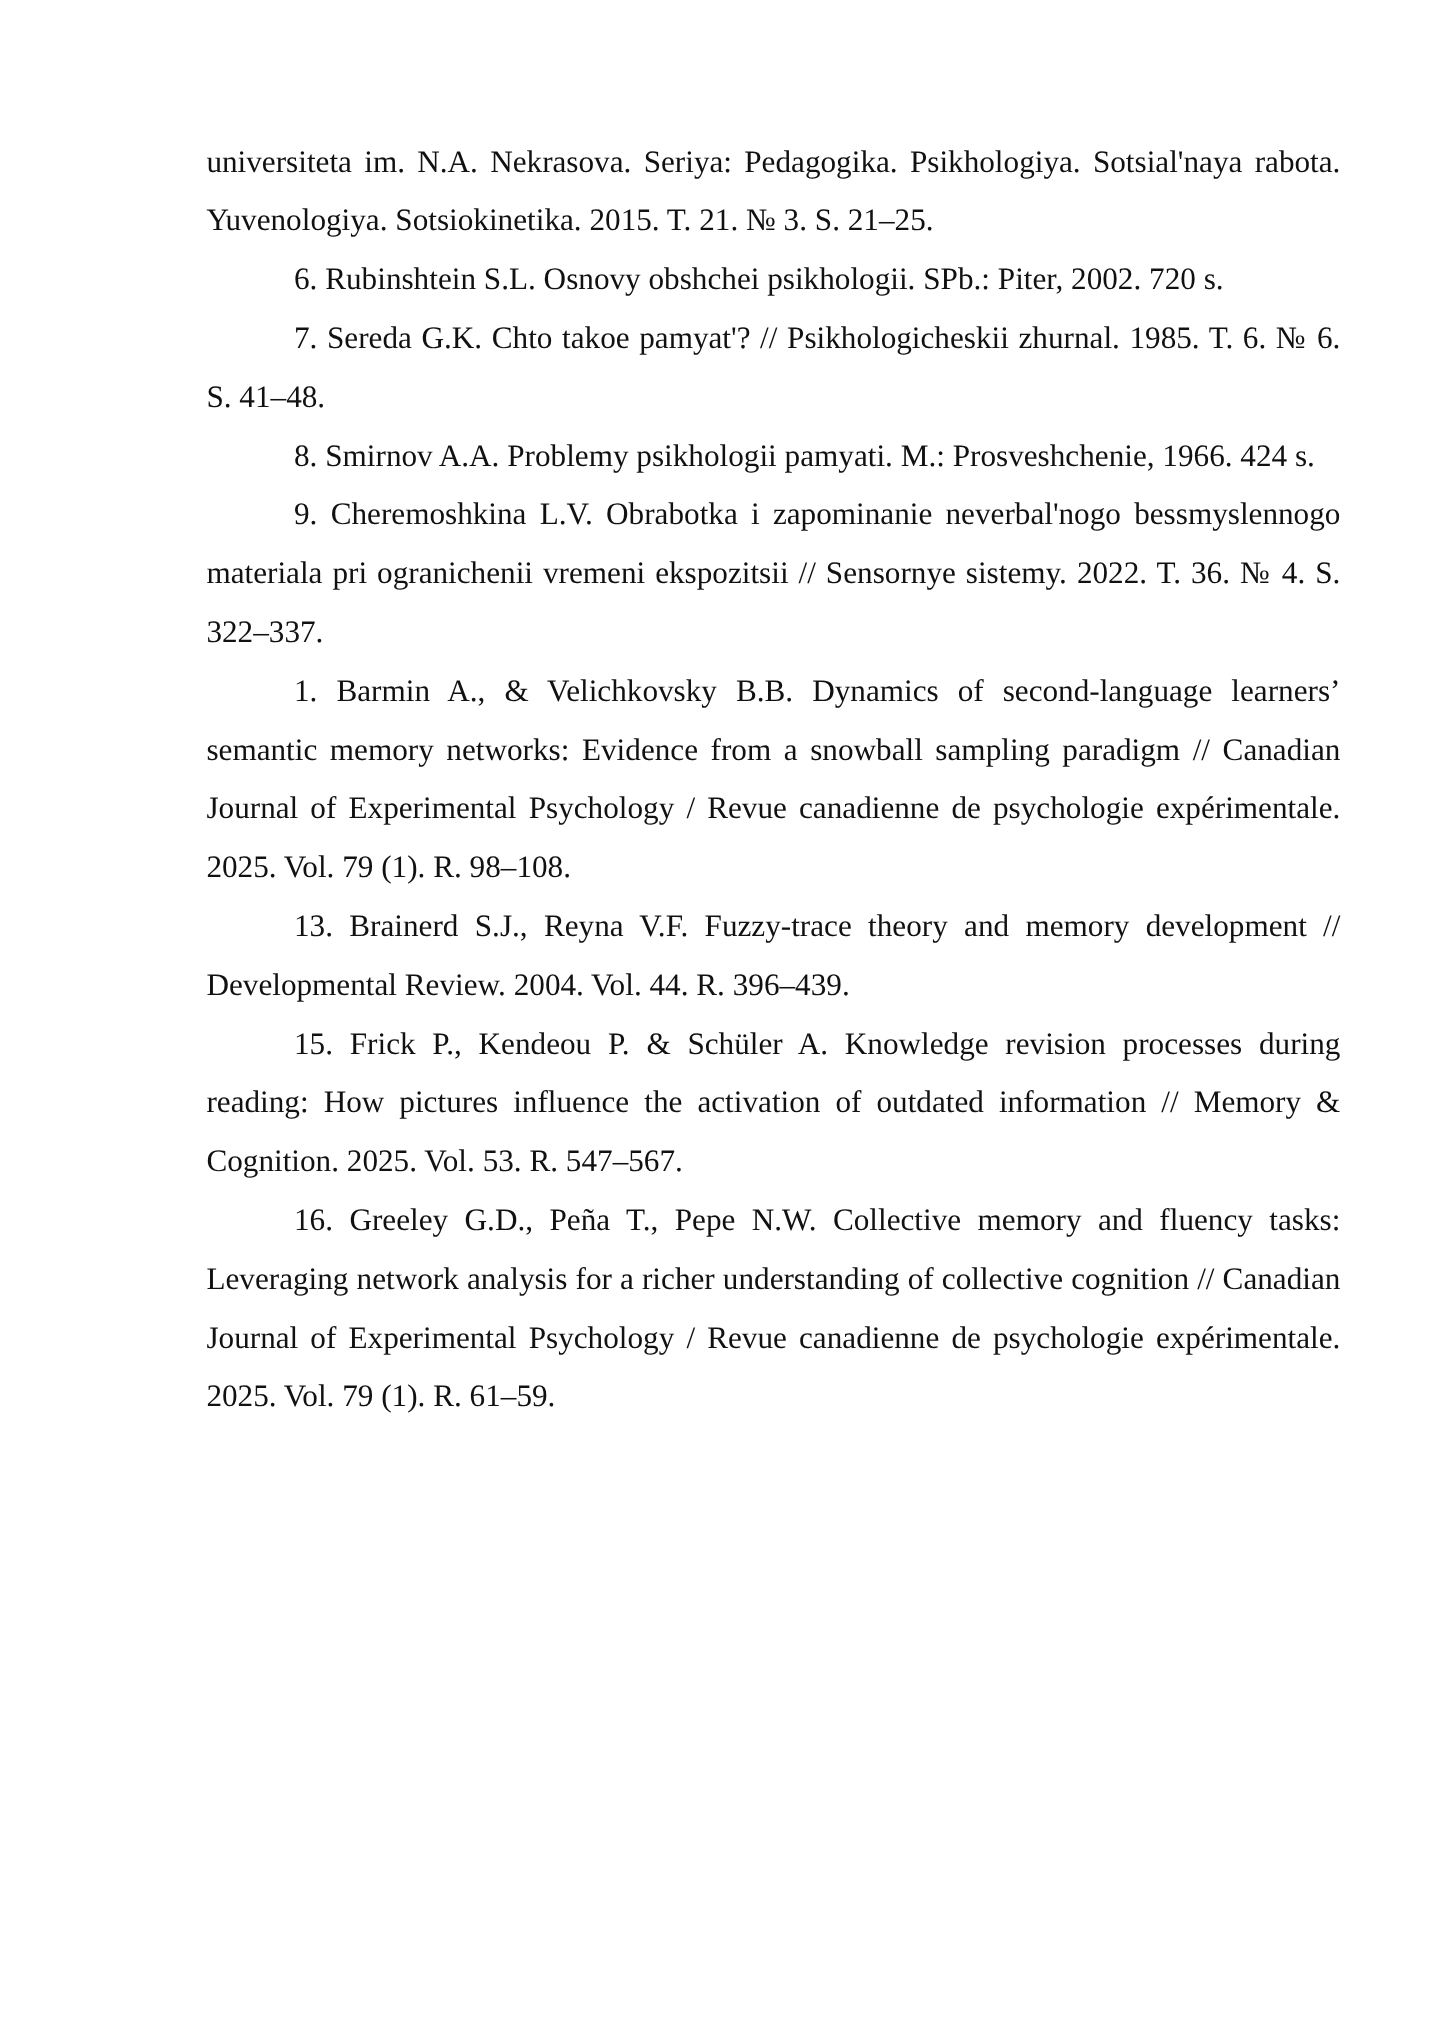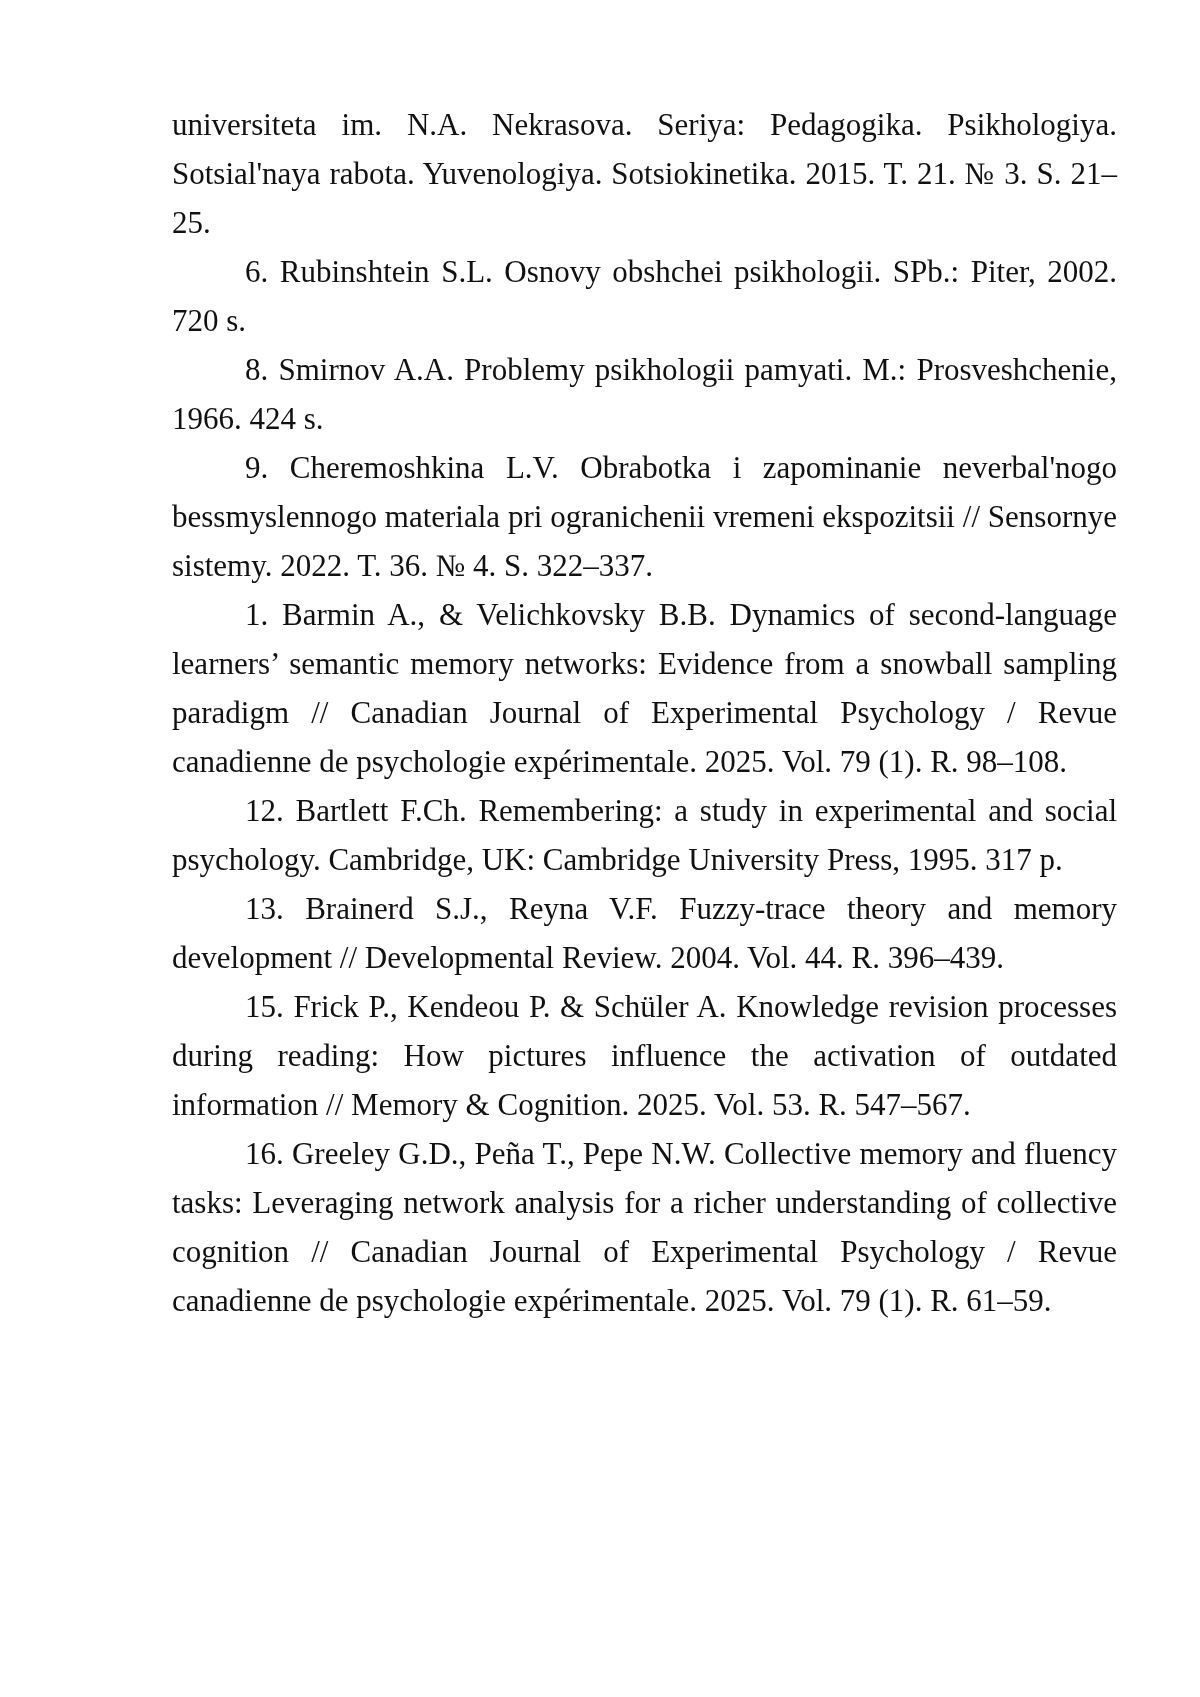--- a/index.html
+++ b/index.html
@@ -1,40 +1,40 @@
 <!DOCTYPE html>
 <html><head>
 <meta charset="utf-8">
 <style>
   html, body { margin: 0; padding: 0; background: #ffffff; }
   body { width: 1200px; height: 1697px; position: relative; overflow: hidden; }
   .page {
     position: absolute;
     left: 172px;
-    top: 100px;
+    top: 110px;
     width: 945px;
     font-family: "Liberation Serif", serif;
-    font-size: 31px;
+    font-size: 26px;
     color: #111111;
   }
   .ref {
     margin: 0;
     line-height: 49px;
     text-align: justify;
     text-indent: 73px;
   }
   .ref.cont { text-indent: 0; }
 </style>
 </head>
 <body>
 
 <div class="page">
   <p class="ref cont">universiteta im. N.A. Nekrasova. Seriya: Pedagogika. Psikhologiya. Sotsial'naya rabota. Yuvenologiya. Sotsiokinetika. 2015. T. 21. № 3. S. 21–25.</p>
 
   <p class="ref"><span>6.</span> <span>Rubinshtein S.L. Osnovy obshchei psikhologii. SPb.: Piter, 2002. 720 s.</span></p>
+  <p class="ref"><span>7.</span> <span>Sereda G.K. Chto takoe pamyat'? // Psikhologicheskii zhurnal. 1985. T. 6. № 6. S. 41–48.</span></p>
   <p class="ref"><span>8.</span> <span>Smirnov A.A. Problemy psikhologii pamyati. M.: Prosveshchenie, 1966. 424 s.</span></p>
   <p class="ref"><span>9.</span> <span>Cheremoshkina L.V. Obrabotka i zapominanie neverbal'nogo bessmyslennogo materiala pri ogranichenii vremeni ekspozitsii // Sensornye sistemy. 2022. T. 36. № 4. S. 322–337.</span></p>
   <p class="ref"><span>1.</span> <span>Barmin A., &amp; Velichkovsky B.B. Dynamics of second-language learners’ semantic memory networks: Evidence from a snowball sampling paradigm // Canadian Journal of Experimental Psychology / Revue canadienne de psychologie expérimentale. 2025. Vol. 79 (1). R. 98–108.</span></p>
-  <p class="ref"><span>12.</span> <span>Bartlett F.Ch. Remembering: a study in experimental and social psychology. Cambridge, UK: Cambridge University Press, 1995. 317 p.</span></p>
   <p class="ref"><span>13.</span> <span>Brainerd S.J., Reyna V.F. Fuzzy-trace theory and memory development // Developmental Review. 2004. Vol. 44. R. 396–439.</span></p>
   <p class="ref"><span>15.</span> <span>Frick P., Kendeou P. &amp; Schüler A. Knowledge revision processes during reading: How pictures influence the activation of outdated information // Memory &amp; Cognition. 2025. Vol. 53. R. 547–567.</span></p>
   <p class="ref"><span>16.</span> <span>Greeley G.D., Peña T., Pepe N.W. Collective memory and fluency tasks: Leveraging network analysis for a richer understanding of collective cognition // Canadian Journal of Experimental Psychology / Revue canadienne de psychologie expérimentale. 2025. Vol. 79 (1). R. 61–59.</span></p>
 </div>
 
 </body></html>

